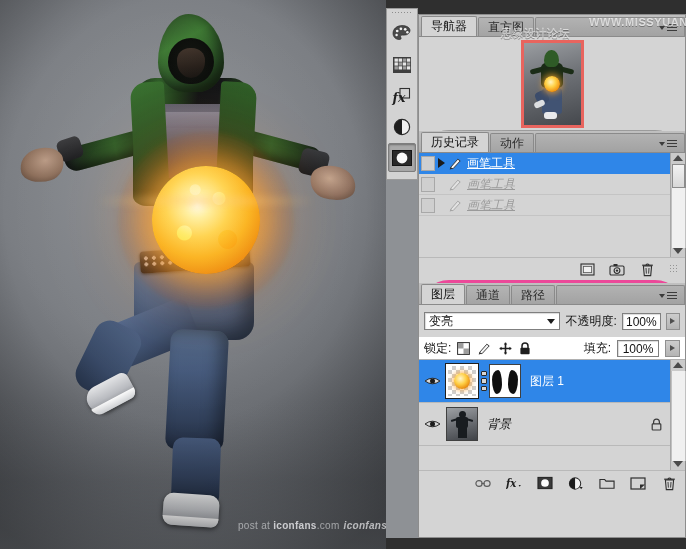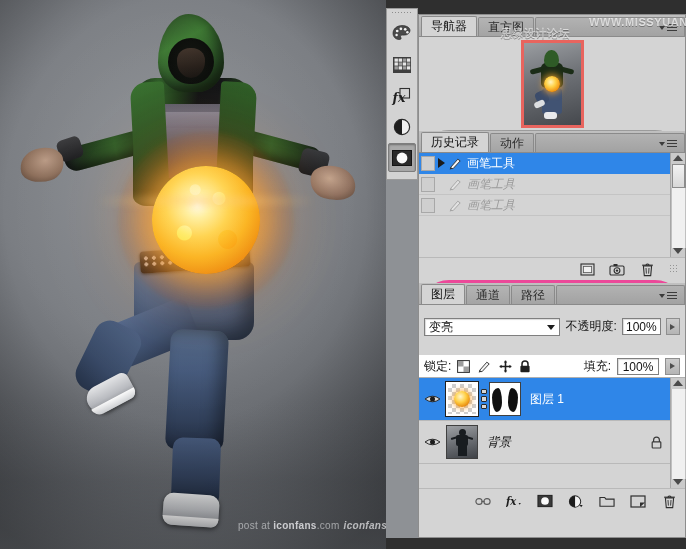--- a/index.html
+++ b/index.html
@@ -503,21 +503,21 @@
     box-sizing: border-box;
   }
   .hist-arrow {
     width: 0; height: 0;
     border-top: 5px solid transparent;
     border-bottom: 5px solid transparent;
     border-left: 7px solid #1b1b1b;
     margin-right: 3px;
   }
   .hist-arrow.blank { border-left-color: transparent; }
-  .hist-label { margin-left: 4px; }
+  .hist-label { margin-left: 4px; text-decoration: underline; }
   .hist-label.dim { font-style: italic; }
 
   .vscroll {
     width: 15px;
     background: #cacaca;
     border-left: 1px solid #a6a6a6;
     display: flex; flex-direction: column; align-items: center;
     box-sizing: border-box;
     padding-top: 2px;
   }
@@ -549,22 +549,22 @@
     gap: 14px;
     padding-right: 6px;
     background: #d4d4d4;
     border-top: 1px solid #b9b9b9;
   }
   .foot-icon { width: 16px; height: 16px; display: flex; align-items: center; justify-content: center; }
 
   
   #layers-panel { border-top: 3px solid #ec4899; }
   #blend-row {
-    height: 24px; display: flex; 
-    padding: 13px 5px; gap: 5px;
+    height: 24px; display: flex; align-items: center;
+    padding: 4px 5px; gap: 5px;
     background: #d4d4d4;
   }
   #blend-select {
     width: 146px; height: 18px;
     background: #ffffff;
     border: 1px solid #7f7f7f;
     box-shadow: inset 1px 1px 1px rgba(0,0,0,0.15);
     display: flex; align-items: center; justify-content: space-between;
     padding: 0 4px;
     font-size: 12px; color: #111;

